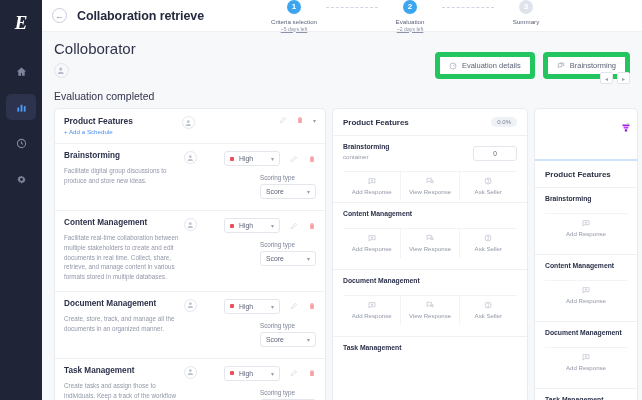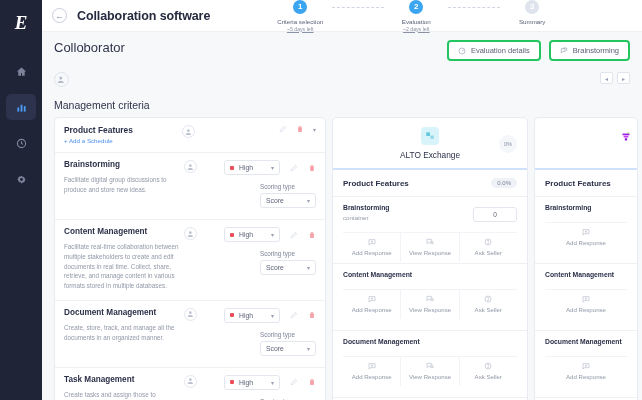--- a/index.html
+++ b/index.html
@@ -71,31 +71,31 @@
     background: #fff; font-size: 8px; color: #4d5368;
   }
   .user-chip .av {
     width: 11px; height: 11px; border-radius: 50%; background: #e6e9f0;
     display:flex; align-items:center; justify-content:center; color:#9aa0b2; font-size:7px;
   }
   .caret { font-size: 6px; color: #9aa0b2; }
 
   .content { padding: 8px 12px 0 12px; position: relative; height: 368px; }
 
-  .sec-label { font-size: 13px; color: #30344a; margin-bottom: 17px; }
+  .sec-label { font-size: 15px; color: #30344a; margin-bottom: 6px; }
   .collab-avatar {
     width: 15px; height: 15px; border-radius: 50%; border: 1px solid #dfe3ec;
     display: flex; align-items: center; justify-content: center; color: #b6bcca; font-size: 8px;
   }
 
   .actions-row { position: absolute; right: 12px; top: 8px; display: flex; gap: 8px; }
   .act-btn {
     display: flex; align-items: center; gap: 5px;
-    border: 2px solid #22c55e; background: #fff; border-radius: 4px;
-    padding: 4px 9px; font-size: 7.5px; color: #5c6276;
+    border: 5px solid #22c55e; background: #fff; border-radius: 4px;
+    padding: 4px 9px; font-size: 7.5px; color: #5c6276; margin-top: 12px;
   }
   .pager { position: absolute; right: 12px; top: 40px; display: flex; gap: 4px; }
   .pg {
     width: 13px; height: 12px; border: 1px solid #e0e4ec; background: #fff;
     border-radius: 2px; display: flex; align-items: center; justify-content: center;
     font-size: 6px; color: #9aa0b2;
   }
 
   .eval-title { font-size: 10.5px; color: #30344a; margin-top: 12px; margin-bottom: 6px; }
 
@@ -228,21 +228,21 @@
       </span>
     </div>
   </div>
 
   <div class="main">
 
     <div class="topbar">
       <div class="back-btn">
         <span>←</span>
       </div>
-      <div class="page-title">Collaboration software</div>
+      <div class="page-title">Collaboration retrieve</div>
 
       <div class="steps">
         <div class="step">
           <div class="step-dot">1</div>
           <div class="step-label">Criteria selection</div>
           <div class="step-sub">~5 days left</div>
         </div>
         <div class="step-line"></div>
         <div class="step">
           <div class="step-dot">2</div>
@@ -287,21 +287,21 @@
 
       <div class="pager">
         <div class="pg">
           <span>◂</span>
         </div>
         <div class="pg">
           <span>▸</span>
         </div>
       </div>
 
-      <div class="eval-title">Management criteria</div>
+      <div class="eval-title">Evaluation completed</div>
 
       <div class="grid">
 
         <div class="criteria-col">
           <div class="crit-head">
             <div class="crit-head-txt">
               <div class="crit-head-title">Product Features</div>
               <div class="crit-head-add">+ Add a Schedule</div>
             </div>
             <div class="av-sm">
@@ -476,30 +476,20 @@
               <div class="scoring-lbl">Scoring type</div>
               <div class="sel score">
                 <span>Score</span>
                 <span class="caret">▾</span>
               </div>
             </div>
           </div>
         </div>
 
         <div class="vendor-col">
-          <div class="vendor-head">
-            <div class="vlogo alto">
-              <svg width="10" height="10" viewBox="0 0 24 24" fill="#64c8de">
-                  <rect x="3" y="3" width="9" height="9" rx="1.5"></rect>
-                  <rect x="13" y="11" width="8" height="8" rx="1.5" opacity=".6"></rect>
-                </svg>
-            </div>
-            <div class="vname">ALTO Exchange</div>
-            <div class="pct-circle">0%</div>
-          </div>
           <div class="vsec">
             <span class="vsec-title">Product Features</span>
             <span class="vsec-badge">0.0%</span>
           </div>
 
           <div class="vrow clearfix">
             <div class="score-box">0</div>
             <div class="vrow-title">Brainstorming</div>
             <div class="vrow-sub">container</div>
             <div class="resp-bar">

